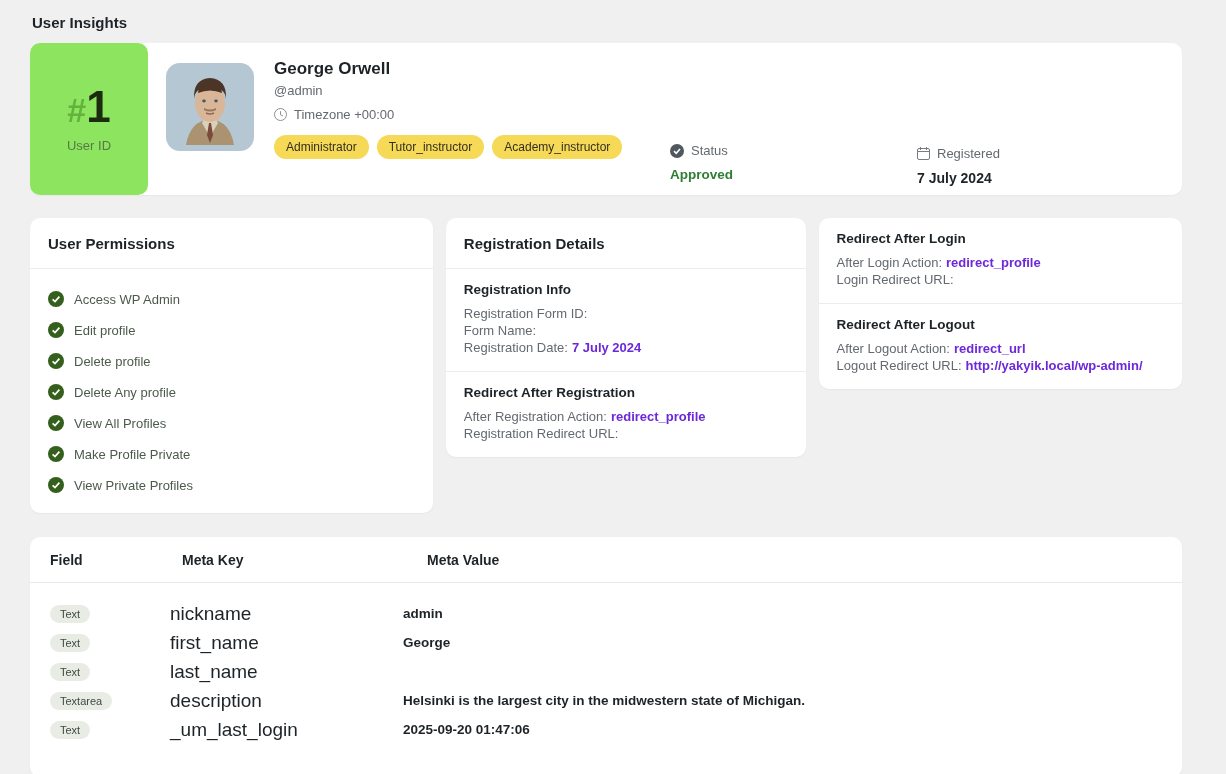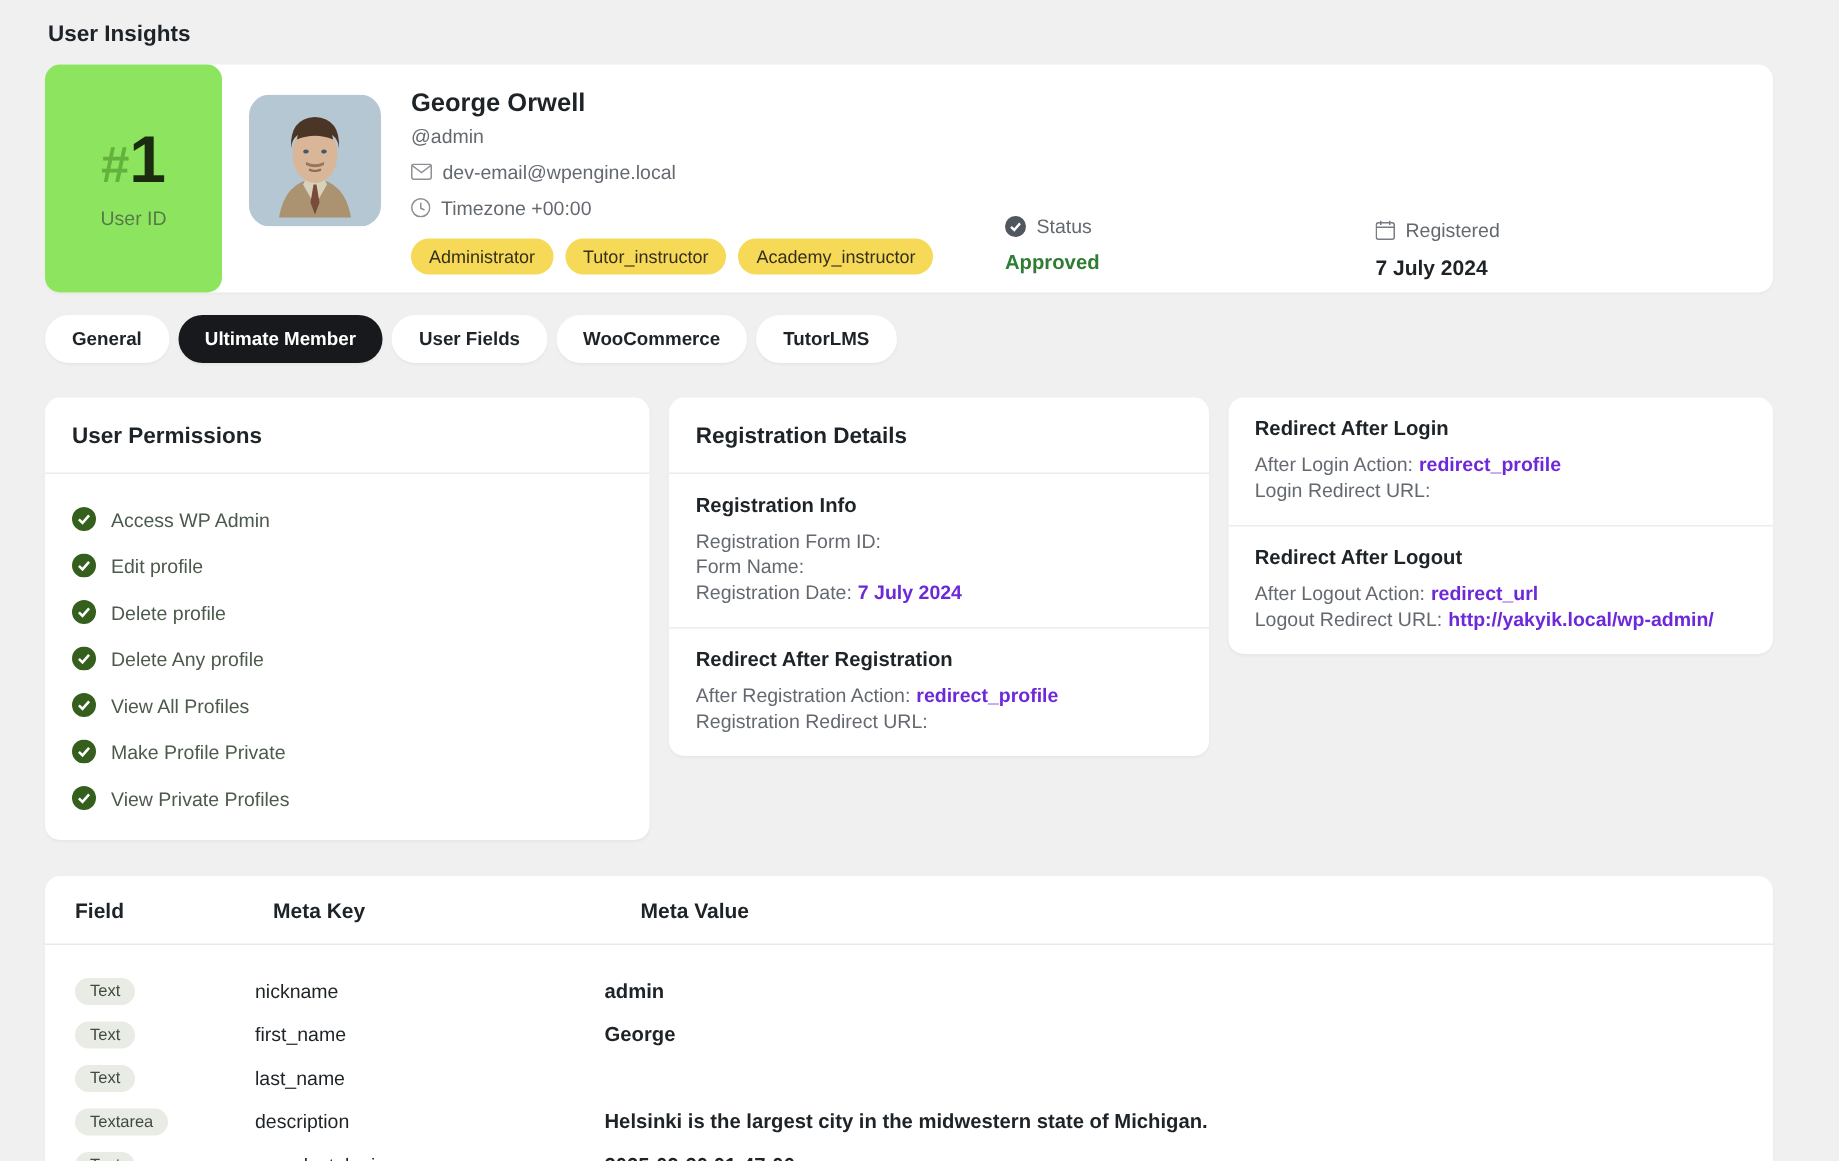--- a/index.html
+++ b/index.html
@@ -82,21 +82,21 @@
   
   .table-card { background:#fff; border-radius:10px; margin-top:24px; box-shadow:0 1px 2px rgba(0,0,0,.04); min-height:240px; }
   .thead, .trow { display:grid; grid-template-columns:120px 233px 1fr; align-items:center; padding:0 20px; }
   .thead { height:46px; border-bottom:1px solid #e9e9e9; font-size:14px; font-weight:bold;gap:12px; }
   .tbody { padding-top:16px; }
   .trow { height:29px; }
   .field-pill {
     justify-self:start; background:#e9ece4; color:#3f4b40; font-size:11px;
     padding:3px 10px; border-radius:10px;
   }
-  .meta-key { font-size:13px; color:#1d2327; }
+  .meta-key { font-size:19px; color:#1d2327; }
   .meta-value { font-size:13.5px; font-weight:bold; color:#1d2327; }
 </style>
 </head>
 <body>
 
 <div class="page">
 
   <div class="page-title">User Insights</div>
 
   <div class="profile-card">
@@ -121,27 +121,20 @@
         <ellipse cx="50" cy="38" rx="1.8" ry="1.4" fill="#42586b"></ellipse>
         <path d="M40 50 Q44 52 48 50" stroke="#8c6b52" stroke-width="1.4" fill="none"></path>
         <path d="M38 45 Q44 48 50 45 L50 47 Q44 50 38 47 Z" fill="#5a4632" opacity=".55"></path>
       </svg>
     </div>
 
     <div class="info">
       <div class="profile-name">George Orwell</div>
       <div class="profile-username">@admin</div>
       <div class="contact-row">
-        <svg width="14" height="11" viewBox="0 0 14 11">
-          <rect x="0.5" y="0.5" width="13" height="10" rx="1.5" fill="none" stroke="#8c8f94"></rect>
-          <path d="M1 1.5 L7 6 L13 1.5" fill="none" stroke="#8c8f94"></path>
-        </svg>
-        <span>dev-email@wpengine.local</span>
-      </div>
-      <div class="contact-row">
         <svg width="13" height="13" viewBox="0 0 13 13">
           <circle cx="6.5" cy="6.5" r="6" fill="none" stroke="#8c8f94"></circle>
           <path d="M6.5 3.2 L6.5 6.8 L9 8" fill="none" stroke="#8c8f94"></path>
         </svg>
         <span>Timezone +00:00</span>
       </div>
       <div class="roles-row" id="roles">
           <span class="role-badge">Administrator</span>
           <span class="role-badge">Tutor_instructor</span>
           <span class="role-badge">Academy_instructor</span>
@@ -166,27 +159,20 @@
           <line x1="0.5" y1="4.5" x2="12.5" y2="4.5" stroke="#787c82"></line>
           <line x1="3.5" y1="0" x2="3.5" y2="3" stroke="#787c82"></line>
           <line x1="9.5" y1="0" x2="9.5" y2="3" stroke="#787c82"></line>
         </svg>
         <span>Registered</span>
       </div>
       <div class="value">7 July 2024</div>
     </div>
   </div>
 
-  <div class="tabs" id="tabs">
-      <button class="tab">General</button>
-      <button class="tab active">Ultimate Member</button>
-      <button class="tab">User Fields</button>
-      <button class="tab">WooCommerce</button>
-      <button class="tab">TutorLMS</button>
-    </div>
 
   <div class="panels">
     <div class="panel panel-1">
       <div class="panel-header">User Permissions</div>
       <ul class="perm-list" id="perm-list">
           <li class="perm-item">
             <svg width="16" height="16" viewBox="0 0 16 16">
               <circle cx="8" cy="8" r="8" fill="#355f1d"></circle>
               <path d="M4.6 8.3 L7 10.6 L11.4 5.6" fill="none" stroke="#fff" stroke-width="1.7"></path>
             </svg>

